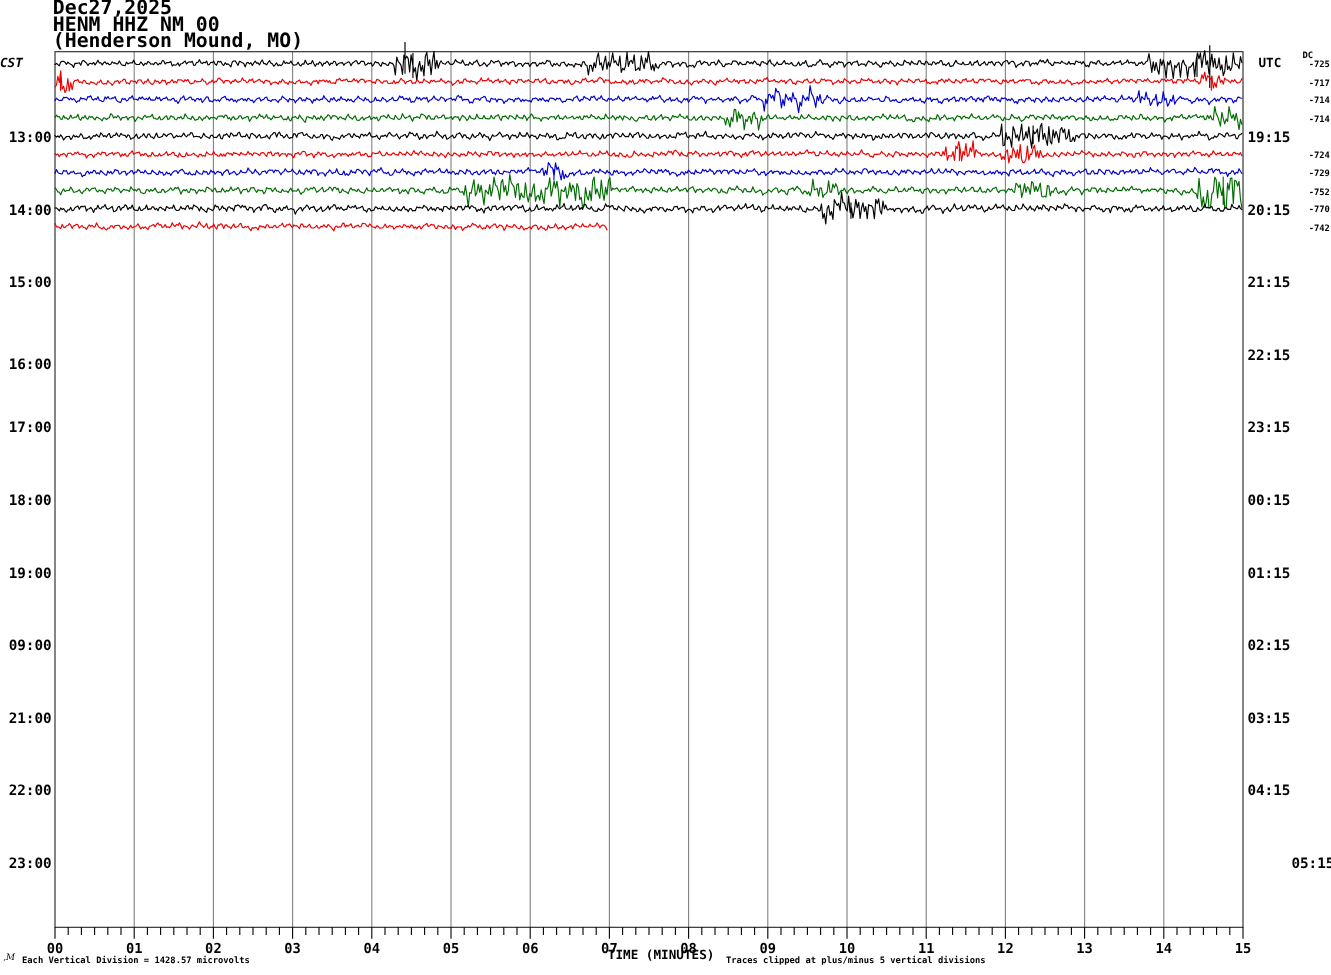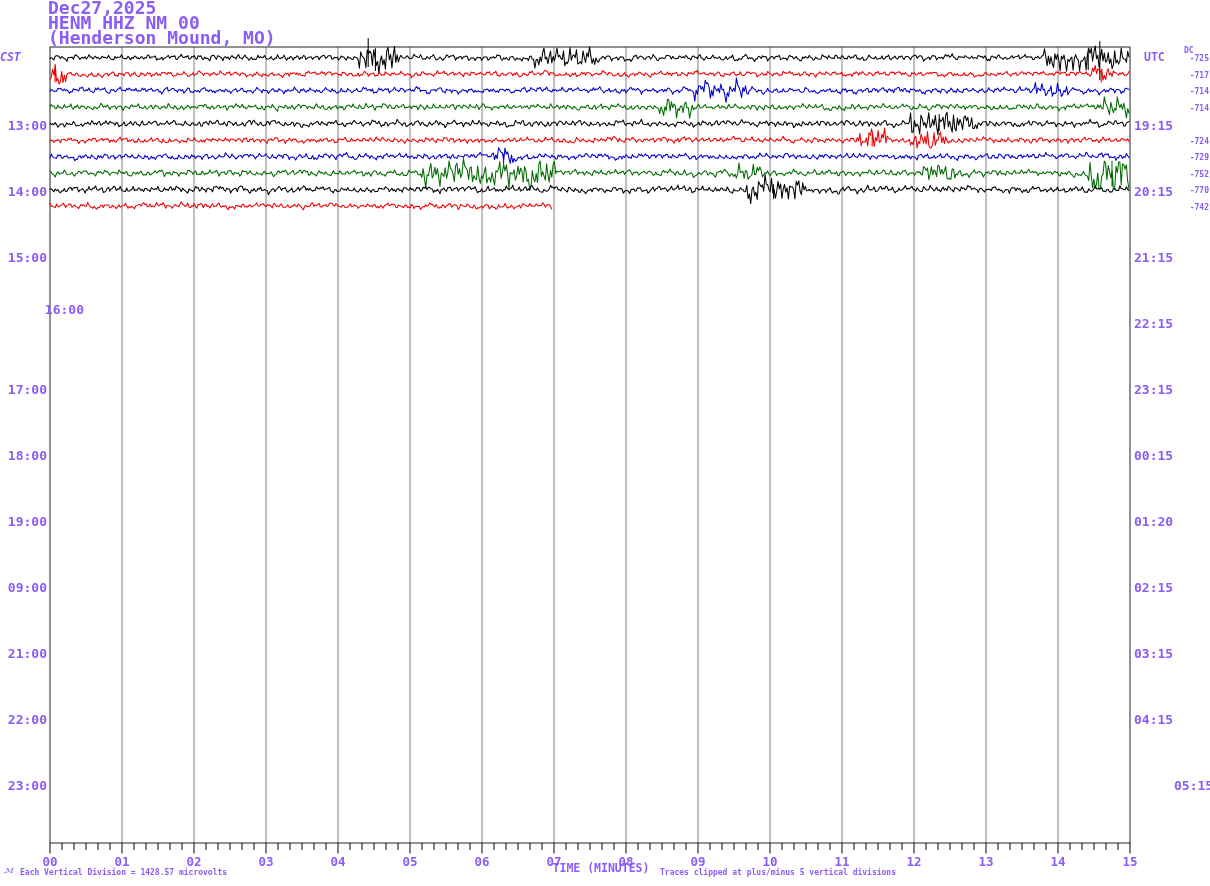--- a/index.html
+++ b/index.html
@@ -1,19 +1,19 @@
 <!DOCTYPE html>
 <html><head>
 <meta charset="utf-8">
 <style>
   html,body{margin:0;padding:0;background:#ffffff;}
   .page{
     position:relative;width:1210px;height:886px;background:#ffffff;
     font-family:"DejaVu Sans Mono","Liberation Mono",monospace;
-    color:#8b5cf6;overflow:hidden;
+    color:#000000;overflow:hidden;
   }
   .abs{position:absolute;white-space:pre;}
   .hdr{font-weight:bold;font-size:18px;line-height:16px;letter-spacing:0px;}
   .tz{font-weight:bold;font-size:11.5px;}
   .hourlbl{font-weight:bold;font-size:13px;line-height:13px;}
   .lefthours .hourlbl{position:absolute;left:0;width:47px;text-align:right;}
   .righthours .hourlbl{position:absolute;left:1134px;text-align:left;}
   .dccol .dclbl{position:absolute;left:1158px;width:51px;text-align:right;
     font-weight:bold;font-size:8px;line-height:10px;}
   .dchdr{font-weight:bold;font-size:8px;}
@@ -153,37 +153,37 @@
   <div class="abs hdr" style="left:48px;top:30px;">(Henderson Mound, MO)</div>
 
   <div class="abs tz" style="left:0px;top:50px;font-style:italic;">CST</div>
   <div class="abs tz" style="left:1144px;top:50px;">UTC</div>
   <div class="abs dchdr" style="left:1184px;top:46px;">DC</div>
 
   <div class="lefthours" id="left-hours">
       <div class="hourlbl" style="top: 119px;">13:00</div>
       <div class="hourlbl" style="top: 185px;">14:00</div>
       <div class="hourlbl" style="top: 251px;">15:00</div>
-      <div class="hourlbl" style="top: 303px; margin-left: 37px;">16:00</div>
+      <div class="hourlbl" style="top: 325px;">16:00</div>
       <div class="hourlbl" style="top: 383px;">17:00</div>
       <div class="hourlbl" style="top: 449px;">18:00</div>
       <div class="hourlbl" style="top: 515px;">19:00</div>
       <div class="hourlbl" style="top: 581px;">09:00</div>
       <div class="hourlbl" style="top: 647px;">21:00</div>
       <div class="hourlbl" style="top: 713px;">22:00</div>
       <div class="hourlbl" style="top: 779px;">23:00</div>
     </div>
   <div class="righthours" id="right-hours">
       <div class="hourlbl" style="top: 119px;">19:15</div>
       <div class="hourlbl" style="top: 185px;">20:15</div>
       <div class="hourlbl" style="top: 251px;">21:15</div>
       <div class="hourlbl" style="top: 317px;">22:15</div>
       <div class="hourlbl" style="top: 383px;">23:15</div>
       <div class="hourlbl" style="top: 449px;">00:15</div>
-      <div class="hourlbl" style="top: 515px;">01:20</div>
+      <div class="hourlbl" style="top: 515px;">01:15</div>
       <div class="hourlbl" style="top: 581px;">02:15</div>
       <div class="hourlbl" style="top: 647px;">03:15</div>
       <div class="hourlbl" style="top: 713px;">04:15</div>
       <div class="hourlbl" style="top: 779px; margin-left: 40px;">05:15</div>
     </div>
   <div class="dccol" id="dc-col">
       <div class="dclbl" style="top: 54px;">-725</div>
       <div class="dclbl" style="top: 70.5px;">-717</div>
       <div class="dclbl" style="top: 87px;">-714</div>
       <div class="dclbl" style="top: 103.5px;">-714</div>

